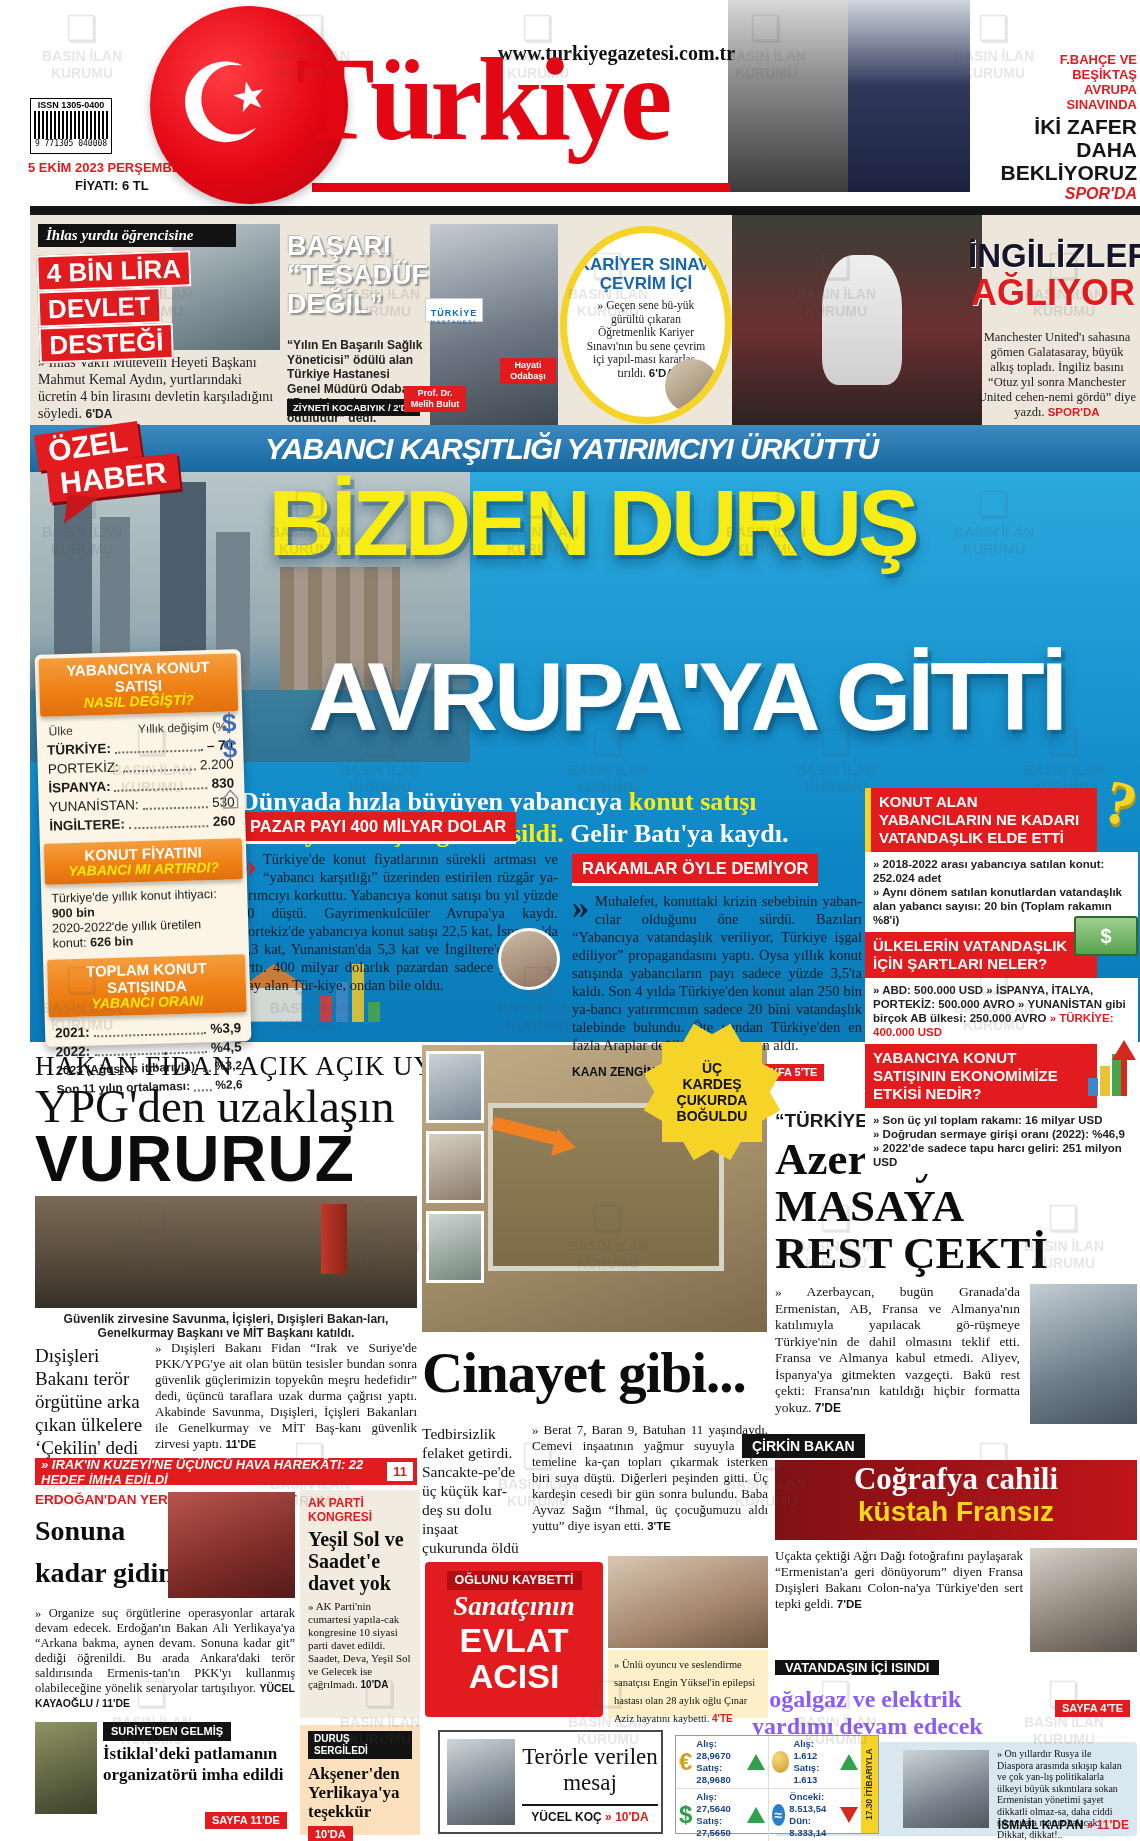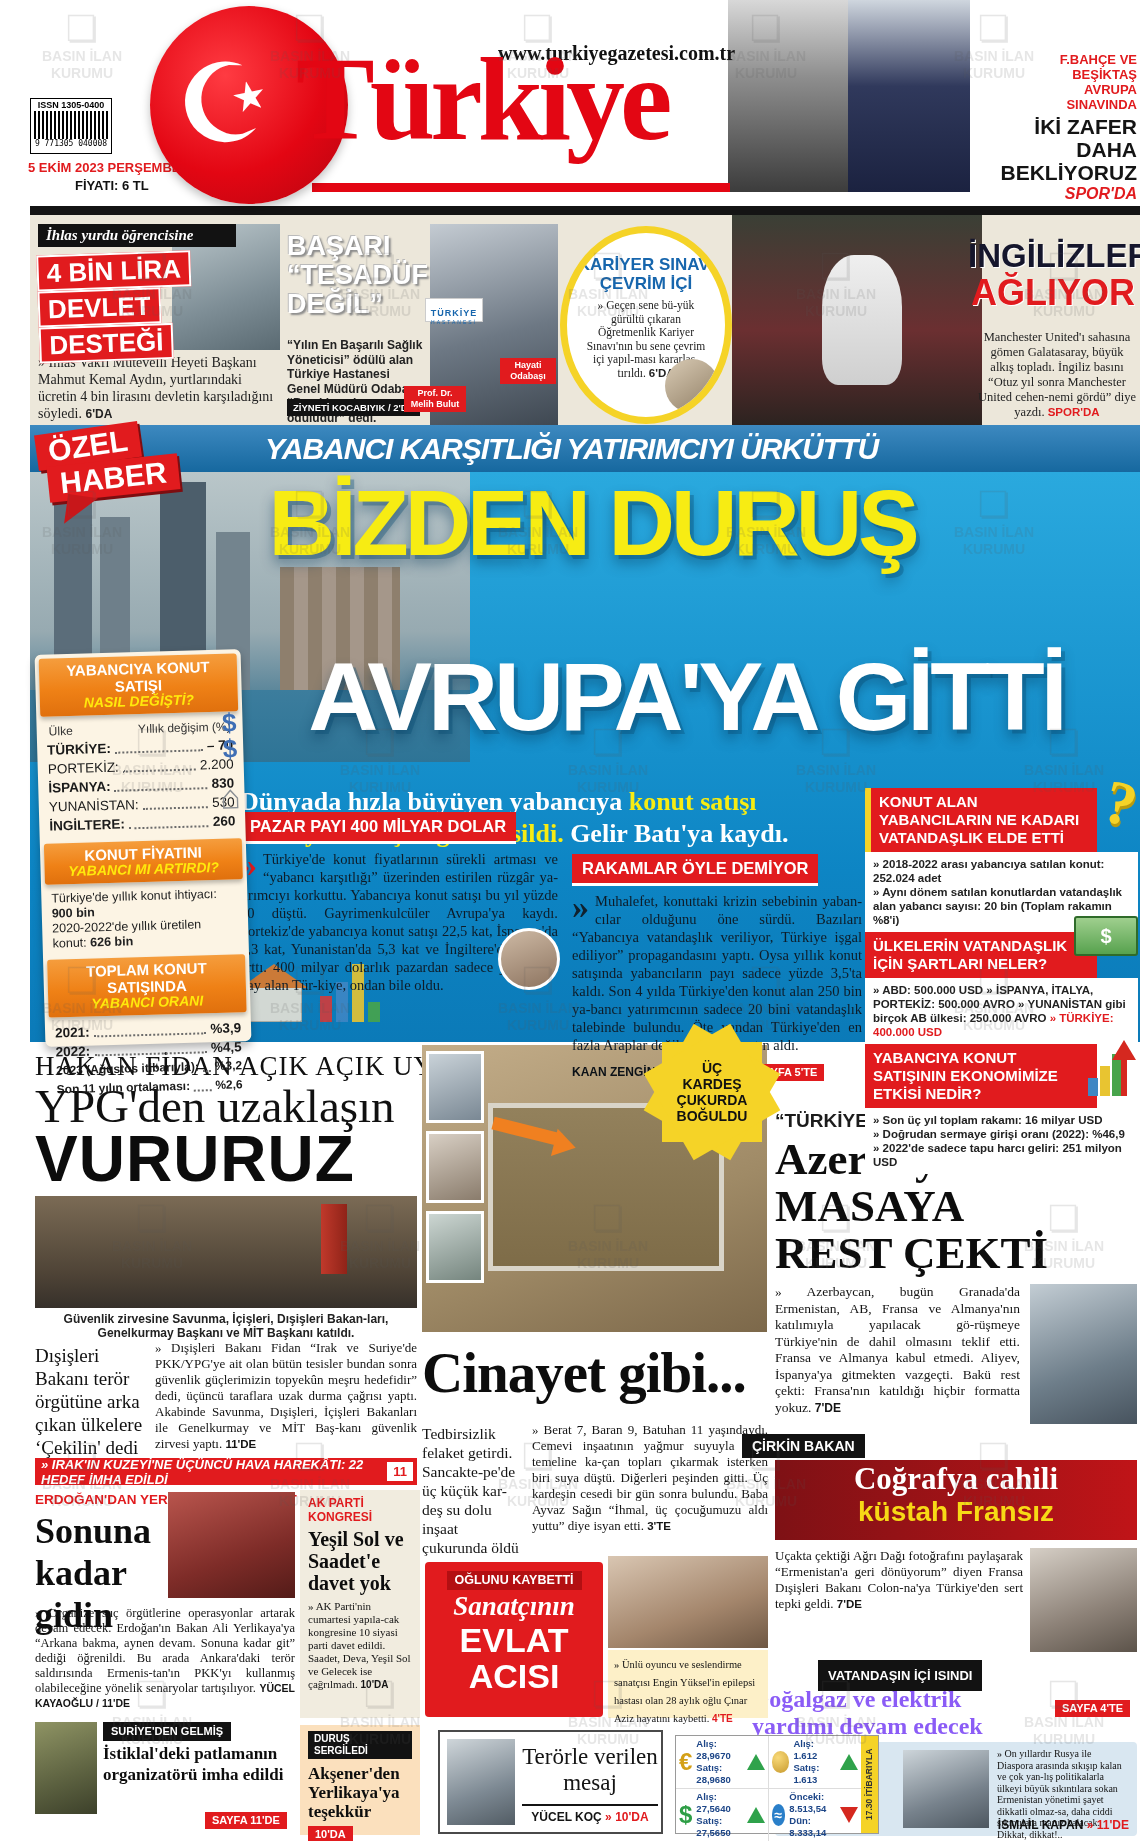--- a/index.html
+++ b/index.html
@@ -354,21 +354,21 @@
   <div class="abs blackbar" style="left:742px;top:1434px;padding:4px 10px;font:900 14px/16px 'Liberation Sans',sans-serif;display:inline-block;">ÇİRKİN BAKAN</div>
   <div class="abs" style="left:775px;top:1460px;width:362px;height:80px;background:linear-gradient(90deg,#7e1115,#c01418);text-align:center;">
     <div class="serif" style="font-weight:700;font-size:31px;line-height:38px;color:#fff;">Coğrafya cahili</div>
     <div style="font:900 28px/32px 'Liberation Sans',sans-serif;color:#f7d916;margin-top:-2px;">küstah Fransız</div>
   </div>
   <div class="abs serif" style="left:775px;top:1548px;width:248px;font-size:13px;line-height:16px;color:#141414;text-align:justify;">
     <span>Uçakta çektiği Ağrı Dağı fotoğrafını paylaşarak “Ermenistan'a geri dönüyorum” diyen Fransa Dışişleri Bakanı Colon-na'ya Türkiye'den sert tepki geldi. </span><b style="font-family:'Liberation Sans',sans-serif;font-size:11.5px;">7'DE</b>
   </div>
   <div class="abs photo" style="left:1030px;top:1548px;width:107px;height:104px;background:linear-gradient(160deg,#d6cfc6,#8d8278 60%,#5c534a);"></div>
 
-  <div class="abs blackbar" style="left:818px;top:1660px;padding:8px 10px;font:900 13px/15px 'Liberation Sans',sans-serif;display:inline-block;">VATANDAŞIN İÇİ ISINDI</div>
+  <div class="abs blackbar" style="left:775px;top:1660px;padding:0 10px;font:900 13px/15px 'Liberation Sans',sans-serif;display:inline-block;">VATANDAŞIN İÇİ ISINDI</div>
   <div class="abs serif" style="left:752px;top:1686px;width:280px;font-weight:700;font-size:24px;line-height:27px;color:#8b5cf6;">
     <div>Doğalgaz ve elektrik</div>
     <div>yardımı devam edecek</div>
   </div>
   <div class="abs pbox" style="left:1055px;top:1700px;">SAYFA 4'TE</div>
 
   <div class="abs" style="left:775px;top:1742px;width:362px;height:94px;background:#d9e7f1;border-radius:4px;">
     <div style="position:absolute;left:10px;top:8px;width:112px;font:900 16px/19px 'Liberation Sans',sans-serif;color:#101010;">
       <div>Dikkat!..</div>
       <div>Paşinyan</div>
@@ -376,21 +376,21 @@
       <div>gelmemeli!..</div>
     </div>
     <div class="photo" style="position:absolute;left:128px;top:8px;width:86px;height:78px;background:linear-gradient(160deg,#cdd5da,#77828c 60%,#4d5760);"></div>
     <div class="serif" style="position:absolute;left:222px;top:6px;width:132px;font-size:10px;line-height:11.5px;color:#141414;">» On yıllardır Rusya ile Diaspora arasında sıkışıp kalan ve çok yan-lış politikalarla ülkeyi büyük sıkıntılara sokan Ermenistan yönetimi şayet dikkatli olmaz-sa, daha ciddi sıkıntılara maruz kalacak. Dikkat, dikkat!..</div>
     <div style="position:absolute;right:8px;bottom:4px;font:900 12px/14px 'Liberation Sans',sans-serif;color:#101010;">
       <span>İSMAİL KAPAN</span> <span class="red">»</span> <b class="red">11'DE</b>
     </div>
   </div>
 
   <div class="abs kicker" style="left:35px;top:1492px;font-size:13.5px;">ERDOĞAN'DAN YERLİKAYA'YA TALİMAT</div>
-  <div class="abs serif" style="left:35px;top:1510px;width:160px;font-weight:700;font-size:36px;line-height:42px;color:#0d0d0d;">
+  <div class="abs serif" style="left:35px;top:1510px;width:160px;font-weight:700;font-size:28px;line-height:42px;color:#0d0d0d;">
     <div>Sonuna</div>
     <div>kadar gidin</div>
   </div>
   <div class="abs" style="left:168px;top:1492px;width:127px;height:106px;background:linear-gradient(160deg,#b9554d,#7e2c28 60%,#531b18);"></div>
   <div class="abs serif" style="left:35px;top:1606px;width:260px;font-size:12.5px;line-height:15px;color:#141414;text-align:justify;">
     <span>» Organize suç örgütlerine operasyonlar artarak devam edecek. Erdoğan'ın Bakan Ali Yerlikaya'ya “Arkana bakma, aynen devam. Sonuna kadar git” dediği öğrenildi. Bu arada Ankara'daki terör saldırısında Ermenis-tan'ın PKK'yı kullanmış olabileceğine yönelik senaryolar tartışılıyor. </span><b style="font-family:'Liberation Sans',sans-serif;font-size:10.5px;">YÜCEL KAYAOĞLU / 11'DE</b>
   </div>
 
   <div class="abs" style="left:35px;top:1722px;width:62px;height:92px;background:linear-gradient(160deg,#8f9464,#5c6140 60%,#3c402a);"></div>
   <div class="abs blackbar" style="left:103px;top:1722px;padding:3px 8px;font:900 11px/13px 'Liberation Sans',sans-serif;display:inline-block;">SURİYE'DEN GELMİŞ</div>

